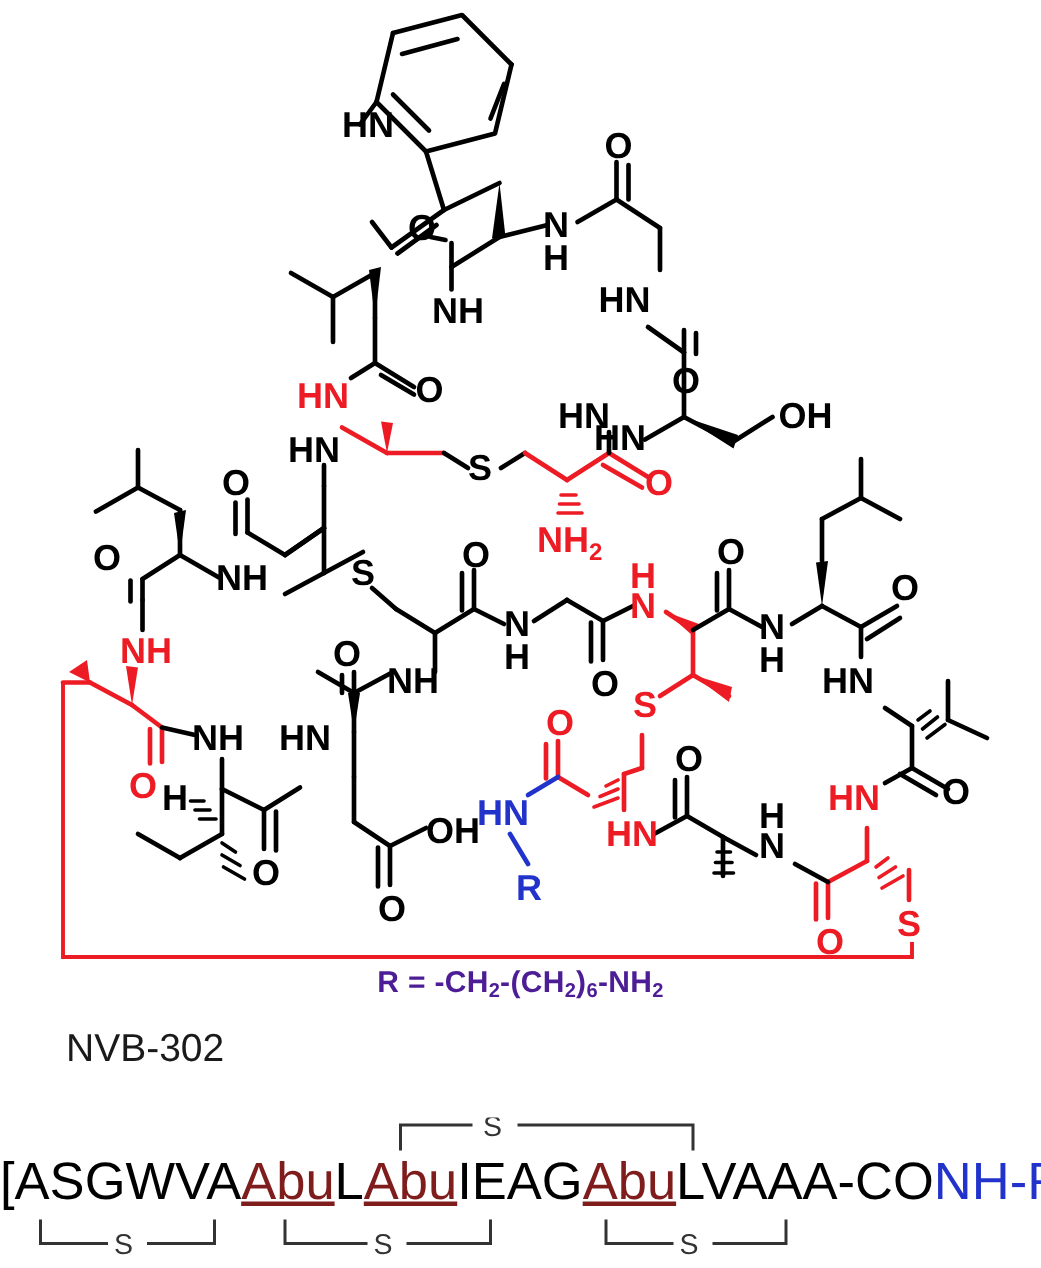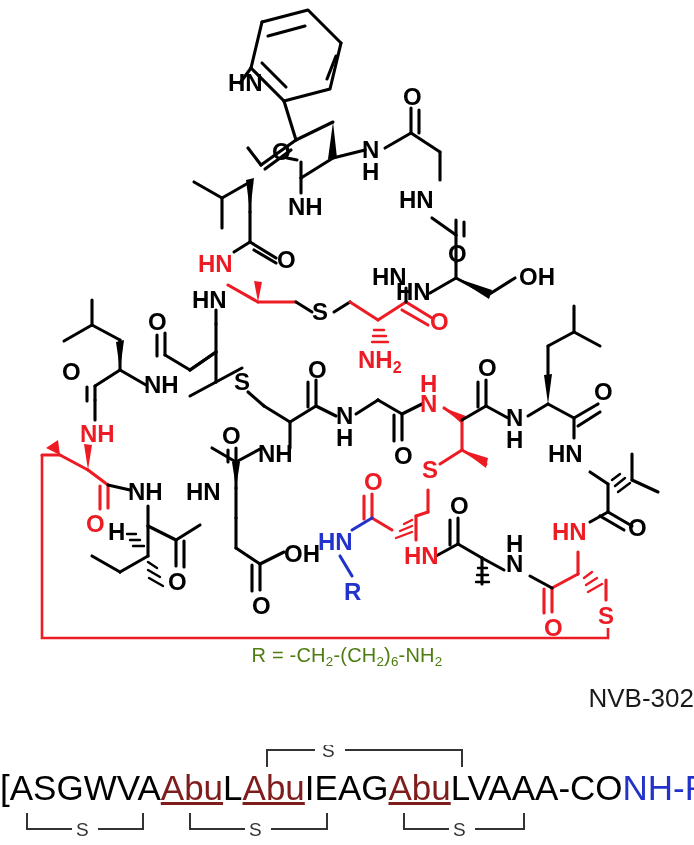--- a/index.html
+++ b/index.html
@@ -28,29 +28,30 @@
   .wedge-red { fill: #ED1C24; stroke: none; }
   .hash-blk { stroke: #000000; stroke-width: 2.4; stroke-linecap: round; }
   .hash-red { stroke: #ED1C24; stroke-width: 2.4; stroke-linecap: round; }
   .macro-line { stroke: #ED1C24; stroke-width: 2.6; fill: none; }
 
   #caption-r {
     position: absolute;
     left: 0; right: 0; top: 644px;
     text-align: center;
     font-size: 20px;
-    color: #4d7c0f;
+    color: #4c1d95;
     letter-spacing: 0.2px;
+    font-weight: bold;
   }
   #caption-r sub { font-size: 0.67em; vertical-align: -0.28em; }
 
   #compound-name {
     position: absolute;
     left: 0; right: 0; top: 683px;
-    text-align: right;
+    text-align: left;
     font-size: 26px;
     color: #1a1a1a;
     margin-left: 44px;
   }
 
   #seq-block {
     position: absolute;
     left: 0; top: 745px;
     width: 694px; height: 100px;
   }

